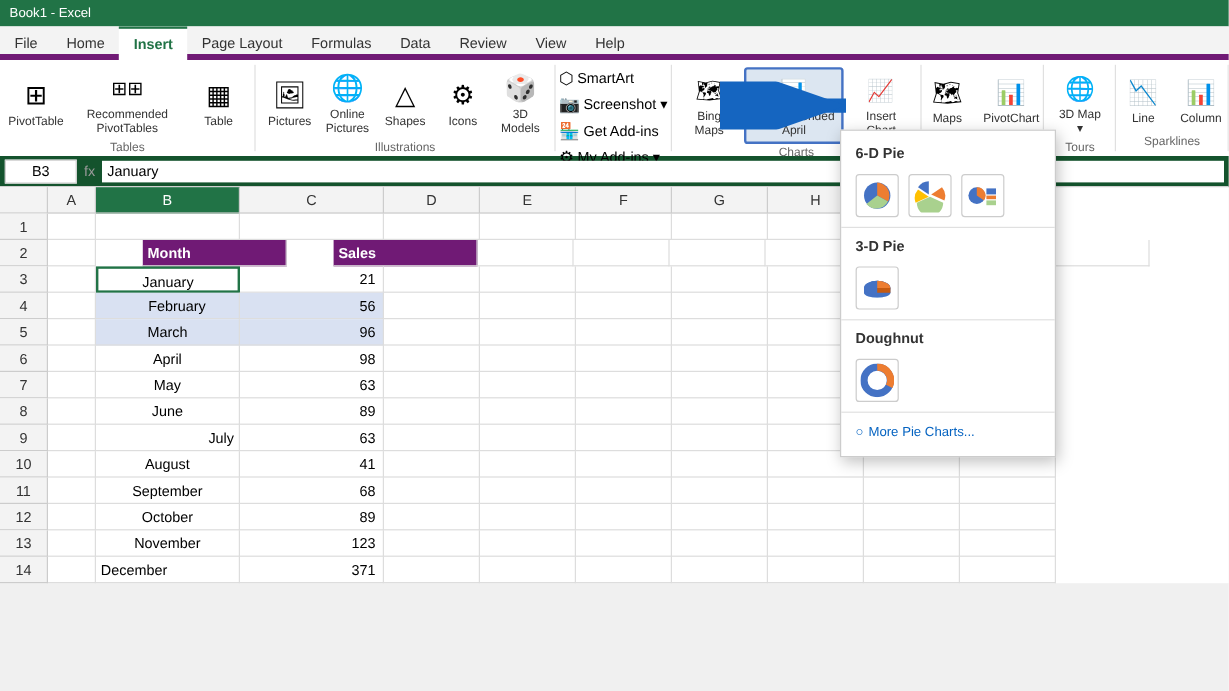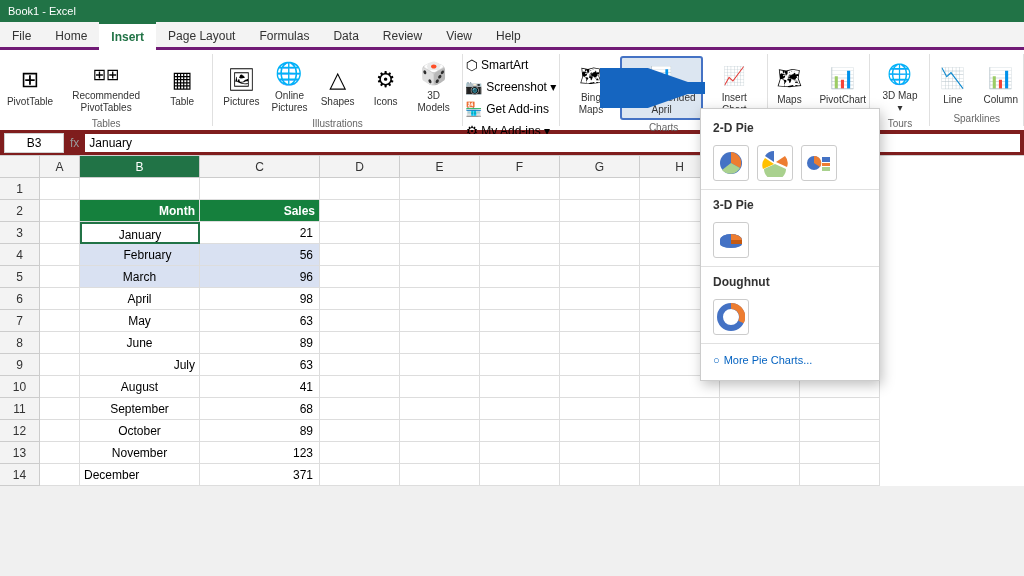--- a/index.html
+++ b/index.html
@@ -1,53 +1,53 @@
 <!DOCTYPE html>
 <html><head>
   <meta charset="utf-8">
   <style>
     * { margin: 0; padding: 0; box-sizing: border-box; }
     body { font-family: 'Segoe UI', Arial, sans-serif; font-size: 12px; background: #f0f0f0; overflow: hidden; width: 1024px; height: 576px; }
 
     
     .title-bar { height: 22px; background: #217346; display: flex; align-items: center; padding: 0 8px; color: white; font-size: 11px; }
-    .ribbon-tabs { display: flex; background: #f3f3f3; border-bottom: 3px solid #701a75; height: 28px; }
+    .ribbon-tabs { display: flex; background: #f3f3f3; border-bottom: 5px solid #701a75; height: 28px; }
     .ribbon-tab { padding: 0 12px; height: 28px; display: flex; align-items: center; font-size: 12px; cursor: pointer; color: #333; }
     .ribbon-tab.active { background: #fff; border-top: 2px solid #217346; color: #217346; font-weight: 600; }
 
     .ribbon-content { display: flex; height: 80px; padding: 4px 0; align-items: stretch; background: #fff; }
     .ribbon-group { display: flex; flex-direction: column; align-items: center; padding: 2px 8px; border-right: 1px solid #e0e0e0; min-width: 60px; }
     .ribbon-group-title { font-size: 10px; color: #666; margin-top: auto; padding-top: 2px; text-align: center; }
     .ribbon-group-items { display: flex; align-items: center; gap: 4px; flex: 1; }
     .ribbon-btn { display: flex; flex-direction: column; align-items: center; cursor: pointer; padding: 2px 4px; border-radius: 3px; min-width: 44px; }
     .ribbon-btn .icon { width: 32px; height: 32px; display: flex; align-items: center; justify-content: center; font-size: 22px; }
     .ribbon-btn .label { font-size: 10px; text-align: center; color: #333; line-height: 1.2; }
     .ribbon-btn-small { display: flex; flex-direction: row; align-items: center; cursor: pointer; padding: 1px 3px; border-radius: 2px; white-space: nowrap; }
     .ribbon-btn-small .icon-sm { font-size: 14px; margin-right: 3px; }
 
     
-    .formula-bar { display: flex; align-items: center; height: 26px; background: #7f1d1d; border-bottom: 1px solid #d0d0d0; padding: 0 4px; gap: 4px; }
+    .formula-bar { display: flex; align-items: center; height: 26px; background: #14532d; border-bottom: 1px solid #d0d0d0; padding: 0 4px; gap: 4px; }
     .cell-ref { width: 60px; border: 1px solid #d0d0d0; padding: 2px 4px; font-size: 12px; text-align: center; }
     .formula-sep { color: #999; padding: 0 2px; }
     .formula-input { flex: 1; border: none; font-size: 12px; padding: 2px 4px; outline: none; }
 
     
     .spreadsheet { display: flex; flex-direction: column; background: #fff; }
     .sheet-header-row { display: flex; height: 22px; }
     .corner-cell { width: 40px; min-width: 40px; background: #f3f3f3; border-right: 1px solid #ccc; border-bottom: 1px solid #ccc; }
     .col-header { width: 80px; min-width: 80px; background: #f3f3f3; border-right: 1px solid #ccc; border-bottom: 1px solid #ccc; text-align: center; font-size: 12px; color: #333; line-height: 22px; }
     .col-header.wide { width: 120px; min-width: 120px; }
     .col-header.selected { background: #217346; color: white; }
 
     .sheet-row { display: flex; height: 22px; }
     .row-header { width: 40px; min-width: 40px; background: #f3f3f3; border-right: 1px solid #ccc; border-bottom: 1px solid #ccc; text-align: center; font-size: 12px; color: #333; line-height: 22px; }
     .cell { width: 80px; min-width: 80px; border-right: 1px solid #ddd; border-bottom: 1px solid #ddd; padding: 0 4px; font-size: 12px; line-height: 22px; overflow: hidden; }
     .cell.wide { width: 120px; min-width: 120px; }
     .cell.num { text-align: right; padding-right: 6px; }
-    .cell.header-cell { background: #15803d; color: white; font-weight: bold; text-align: right; }
+    .cell.header-cell { background: #701a75; color: white; font-weight: bold; text-align: left; margin-left: 39px; }
     .cell.shaded { background: #D9E1F2; }
 
     
     .chart-dropdown { position: absolute; top: 108px; left: 700px; width: 180px; background: white; border: 1px solid #ccc; box-shadow: 2px 4px 12px rgba(0,0,0,0.25); z-index: 100; padding: 8px 0; }
     .dropdown-section-title { font-size: 12px; font-weight: 600; color: #333; padding: 4px 12px 6px; }
     .dropdown-chart-row { display: flex; gap: 8px; padding: 4px 12px; }
     .chart-icon { width: 36px; height: 36px; border: 1px solid #ccc; border-radius: 3px; display: flex; align-items: center; justify-content: center; cursor: pointer; }
     .chart-icon svg { width: 28px; height: 28px; }
     .dropdown-divider { border: none; border-top: 1px solid #e0e0e0; margin: 4px 0; }
     .more-charts { display: flex; align-items: center; padding: 6px 12px; font-size: 11px; color: #0563C1; cursor: pointer; gap: 4px; }
@@ -425,21 +425,21 @@
 <svg class="blue-arrow" viewBox="0 0 120 40">
   <defs>
     <marker id="arrowhead" markerWidth="10" markerHeight="7" refX="10" refY="3.5" orient="auto">
       <polygon points="0 0, 10 3.5, 0 7" fill="#1565C0"></polygon>
     </marker>
   </defs>
   <line x1="0" y1="20" x2="105" y2="20" stroke="#1565C0" stroke-width="12" marker-end="url(#arrowhead)"></line>
 </svg>
 
 <div class="chart-dropdown">
-  <div class="dropdown-section-title">2-D Pie</div>
+  <div class="dropdown-section-title">6-D Pie</div>
   <div class="dropdown-chart-row">
     <div class="chart-icon">
       <svg viewBox="0 0 28 28">
         <circle cx="14" cy="14" r="11" fill="#4472C4"></circle>
         <path d="M14 14 L14 3 A11 11 0 0 1 23 19 Z" fill="#ED7D31"></path>
         <path d="M14 14 L23 19 A11 11 0 0 1 5 21 Z" fill="#A9D18E"></path>
       </svg>
     </div>
     <div class="chart-icon">
       <svg viewBox="0 0 28 28">

